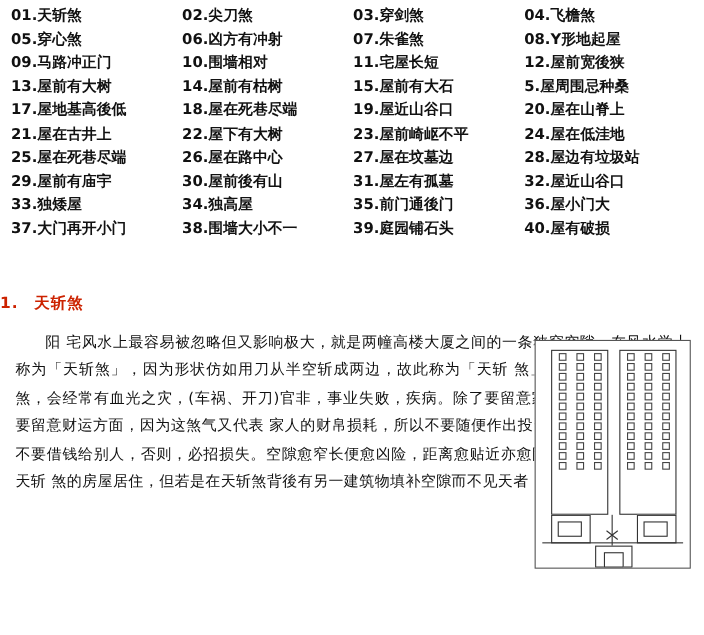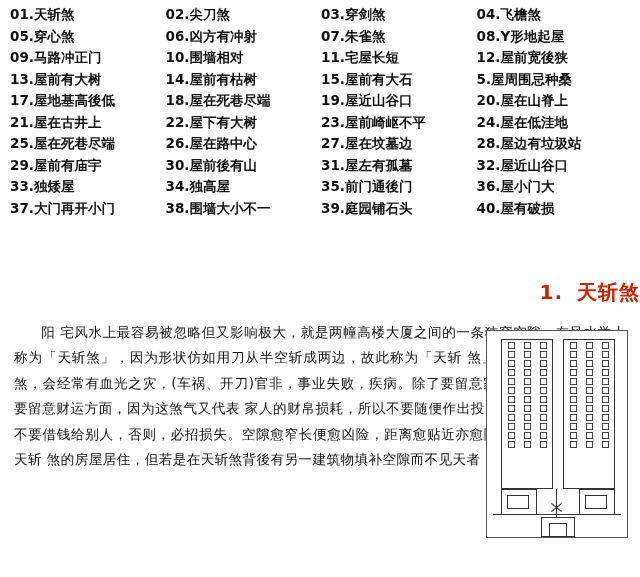--- a/index.html
+++ b/index.html
@@ -34,23 +34,23 @@
     white-space: nowrap;
     color: #111;
     font-weight: 600;
   }
   .index-item .num {
     font-family: "DejaVu Sans", "Liberation Sans", sans-serif;
     font-weight: 700;
   }
   
   .section-head {
-    margin-top: 60px;
-    text-align: right;
-    font-size: 20px;
+    margin-top: 48px;
+    text-align: left;
+    font-size: 14px;
     font-weight: 700;
     color: #cc2200;
     letter-spacing: 1px;
   }
   .section-head .sec-num {
     color: #cc2200;
     margin-right: 14px;
   }
   
   .content {

